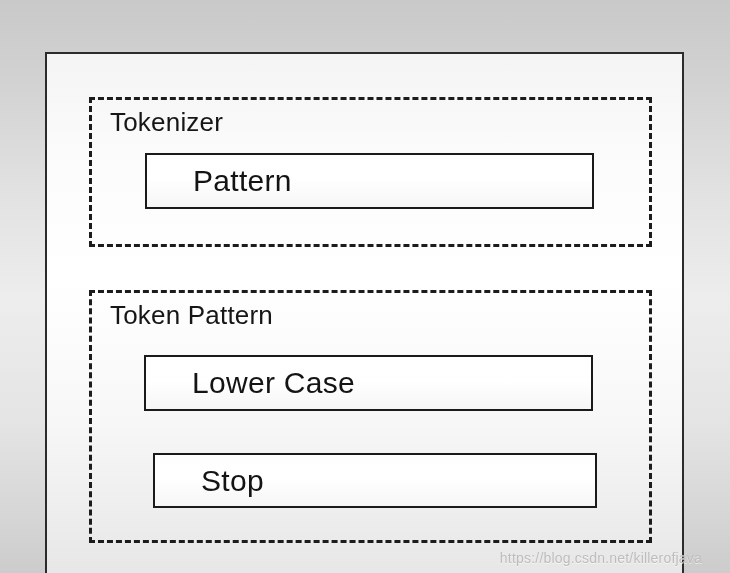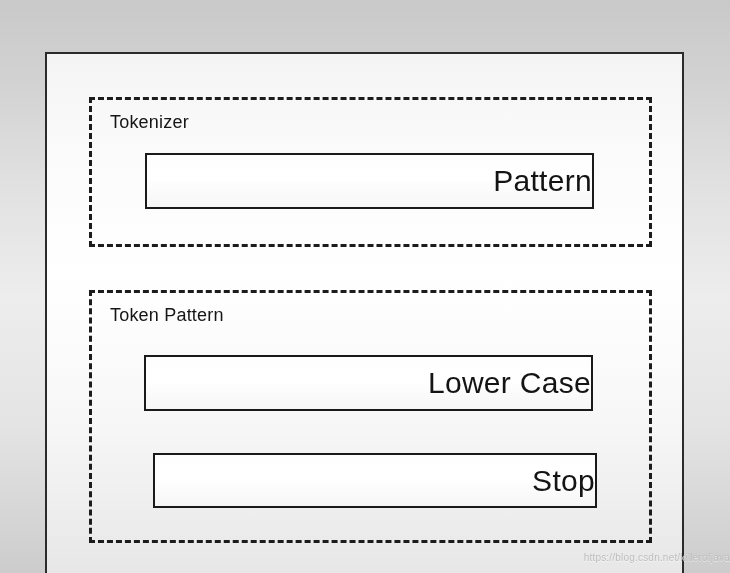--- a/index.html
+++ b/index.html
@@ -64,39 +64,40 @@
   }
   #group-token-filters {
     top: 236px;
     height: 253px;
   }
 
   .group-label {
     position: absolute;
     left: 18px;
     top: 9px;
-    font-size: 18px;
+    font-size: 26px;
     line-height: 26px;
     color: #161616;
     letter-spacing: 0.2px;
     white-space: nowrap;
   }
 
   
   .item-box {
     position: absolute;
     border: 2px solid #1a1a1a;
     box-sizing: border-box;
     background: linear-gradient(180deg,
                 #fefefe 0%,
                 #ffffff 45%,
                 #f6f6f6 100%);
     display: flex;
     align-items: center;
-    justify-content: flex-end;
+    justify-content: flex-start;
+    padding-left: 46px;
   }
   .item-label {
     font-size: 30px;
     line-height: 34px;
     color: #141414;
     letter-spacing: 0.3px;
     white-space: nowrap;
   }
 
   #item-pattern {
@@ -114,23 +115,23 @@
   #item-stop {
     left: 61px;
     top: 160px;
     width: 444px;
     height: 55px;
   }
 
   
   #watermark {
     position: absolute;
-    right: 0;
+    right: 28px;
     bottom: 6px;
-    font-size: 10px;
+    font-size: 14px;
     line-height: 18px;
     color: #bdbdbd;
     letter-spacing: 0.2px;
     white-space: nowrap;
     text-shadow: 0 1px 0 rgba(255,255,255,0.55);
     pointer-events: none;
     text-align: center;
   }
 </style>
 </head>

